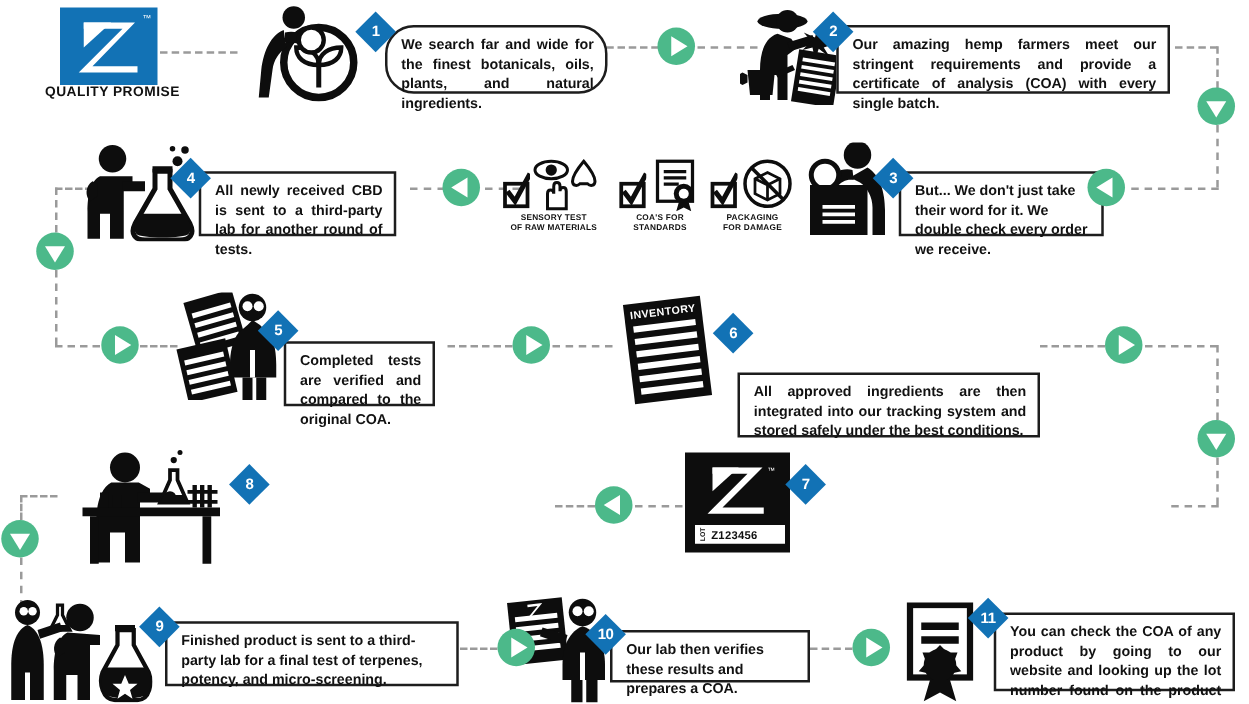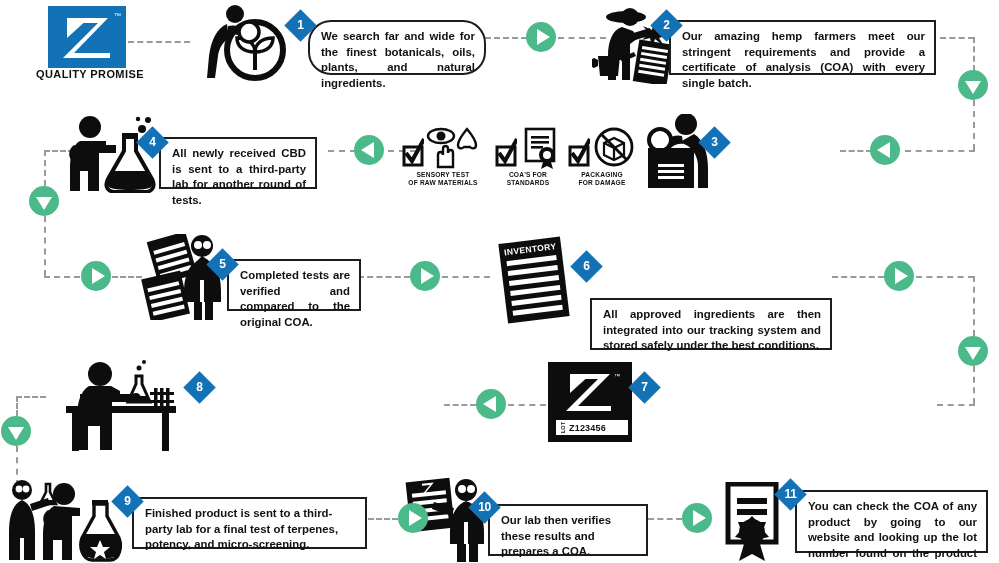--- a/index.html
+++ b/index.html
@@ -368,20 +368,21 @@
       <circle cx="32" cy="26" r="11" fill="#ffffff" stroke="#0d0d0d" stroke-width="4"></circle>
       <rect x="20" y="34" width="46" height="40" fill="#0d0d0d"></rect>
       <rect x="30" y="50" width="26" height="3" fill="#fff"></rect>
       <rect x="30" y="56" width="26" height="3" fill="#fff"></rect>
       <rect x="30" y="62" width="26" height="3" fill="#fff"></rect>
     </svg>
   </div>
   <div class="badge" style="left:703px;top:131px;">
       <span>3</span>
     </div>
+  <div class="callout nj" style="left:719px;top:137px;width:164px;height:52px;">But... We don't just take their word for it. We double check every order we receive.</div>
 
   <div class="ill" style="left:138px;top:234px;">
     <svg width="94" height="86" viewBox="0 0 94 86">
       <g transform="rotate(-16 34 24)">
         <rect x="14" y="2" width="40" height="44" fill="#0d0d0d"></rect>
         <rect x="18" y="12" width="32" height="4" fill="#fff"></rect>
         <rect x="18" y="20" width="32" height="4" fill="#fff"></rect>
         <rect x="18" y="28" width="32" height="4" fill="#fff"></rect>
         <rect x="18" y="36" width="32" height="4" fill="#fff"></rect>
       </g>
@@ -397,21 +398,21 @@
       <circle cx="69" cy="11" r="4" fill="#fff"></circle>
       <path d="M64 22 L70 26 L78 34 C82 40 83 50 83 58 L83 68 L46 68 L46 58 C46 48 48 38 53 32 L60 26 Z" fill="#0d0d0d"></path>
       <rect x="56" y="68" width="8" height="18" fill="#0d0d0d"></rect>
       <rect x="67" y="68" width="8" height="18" fill="#0d0d0d"></rect>
       <rect x="62" y="46" width="4" height="22" fill="#fff"></rect>
     </svg>
   </div>
   <div class="badge" style="left:211px;top:253px;">
       <span>5</span>
     </div>
-  <div class="callout" style="left:227px;top:259px;width:134px;height:52px;">Completed tests are verified and compared to the original COA.</div>
+  <div class="callout" style="left:227px;top:273px;width:121px;height:52px;">Completed tests are verified and compared to the original COA.</div>
 
   <div class="inv-doc" style="left:503px;top:240px;width:62px;height:80px;">
     <div class="ttl">INVENTORY</div>
     <div class="line" style="top:18px;"></div>
     <div class="line" style="top:28px;"></div>
     <div class="line" style="top:38px;"></div>
     <div class="line" style="top:48px;"></div>
     <div class="line" style="top:58px;"></div>
     <div class="line" style="top:68px;"></div>
   </div>
@@ -501,21 +502,21 @@
       <path d="M68 25 C58 29 52 40 52 56 L52 68 L86 68 L86 56 C86 40 80 29 68 25 Z" fill="#0d0d0d"></path>
       <path d="M56 32 L36 26 L34 33 L54 40 Z" fill="#0d0d0d"></path>
       <rect x="59" y="68" width="9" height="18" fill="#0d0d0d"></rect>
       <rect x="71" y="68" width="9" height="18" fill="#0d0d0d"></rect>
       <rect x="66" y="46" width="4" height="22" fill="#fff"></rect>
     </svg>
   </div>
   <div class="badge" style="left:473px;top:496px;">
       <span>10</span>
     </div>
-  <div class="callout nj" style="left:488px;top:504px;width:160px;height:52px;">Our lab then verifies these results and prepares a COA.</div>
+  <div class="callout nj" style="left:488px;top:504px;width:160px;height:42px;">Our lab then verifies these results and prepares a COA.</div>
 
   <div class="ill" style="left:714px;top:482px;">
     <svg width="76" height="80" viewBox="0 0 76 80">
       <rect x="14" y="2" width="48" height="58" fill="none" stroke="#0d0d0d" stroke-width="5"></rect>
       <rect x="23" y="16" width="30" height="6" fill="#0d0d0d"></rect>
       <rect x="23" y="27" width="30" height="6" fill="#0d0d0d"></rect>
       <path d="M38 34 L44 40 L52 40 L49 48 L55 55 L46 57 L43 65 L38 59 L33 65 L30 57 L21 55 L27 48 L24 40 L32 40 Z" fill="#0d0d0d"></path>
       <circle cx="38" cy="50" r="13" fill="#0d0d0d"></circle>
       <path d="M30 62 L25 79 L38 72 L51 79 L46 62 Z" fill="#0d0d0d"></path>
     </svg>

